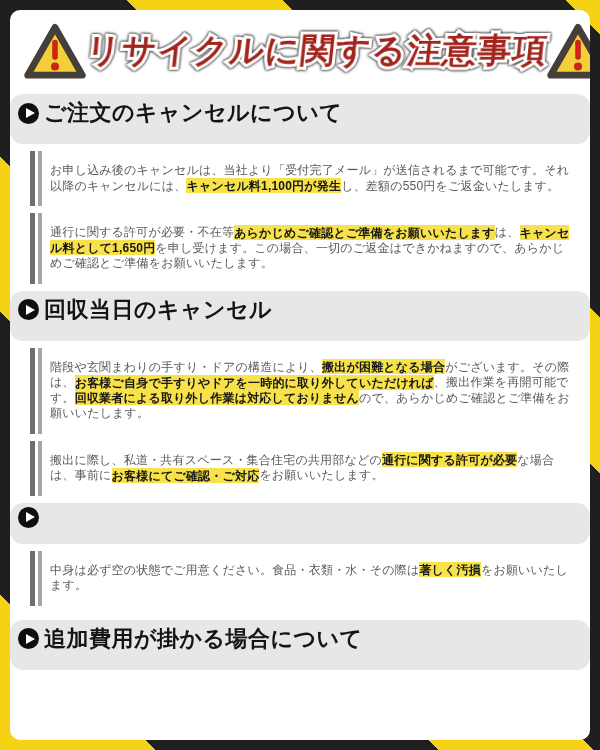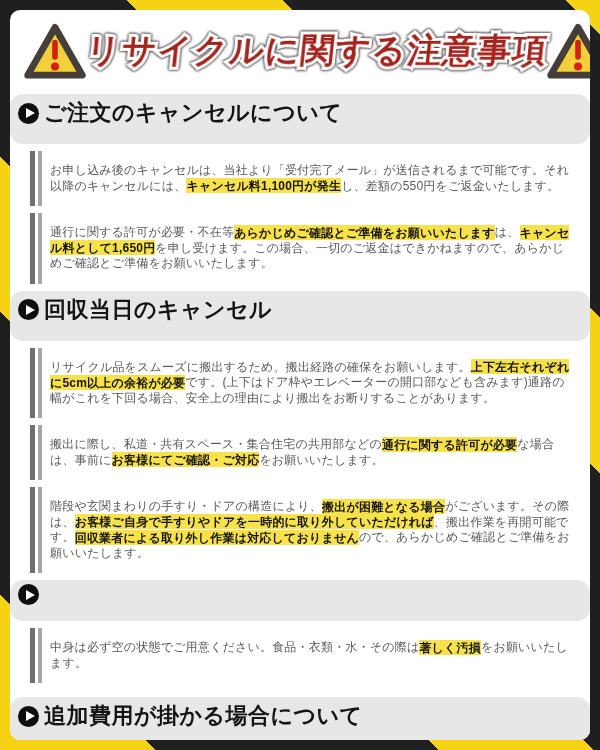--- a/index.html
+++ b/index.html
@@ -99,35 +99,28 @@
       <span class="play">
           <i></i>
         </span>
       <span class="sec-title">回収当日のキャンセル</span>
     </div>
     <div class="q">
       <span class="qmark">
           <i class="b1"></i>
           <i class="b2"></i>
         </span>
-      <p class="ptext"><span>リサイクル品をスムーズに搬出するため、搬出経路の確保をお願いします。</span><span class="hl">上下左右それぞれに5cm以上の余裕が必要</span><span>です。(上下はドア枠やエレベーターの開口部なども含みます)通路の幅がこれを下回る場合、安全上の理由により搬出をお断りすることがあります。</span></p>
+      <p class="ptext"><span>階段や玄関まわりの手すり・ドアの構造により、</span><span class="hl">搬出が困難となる場合</span><span>がございます。その際は、</span><span class="hl">お客様ご自身で手すりやドアを一時的に取り外していただければ</span><span>、搬出作業を再開可能です。</span><span class="hl">回収業者による取り外し作業は対応しておりません</span><span>ので、あらかじめご確認とご準備をお願いいたします。</span></p>
     </div>
     <div class="q">
       <span class="qmark">
           <i class="b1"></i>
           <i class="b2"></i>
         </span>
       <p class="ptext"><span>搬出に際し、私道・共有スペース・集合住宅の共用部などの</span><span class="hl">通行に関する許可が必要</span><span>な場合は、事前に</span><span class="hl">お客様にてご確認・ご対応</span><span>をお願いいたします。</span></p>
-    </div>
-    <div class="q">
-      <span class="qmark">
-          <i class="b1"></i>
-          <i class="b2"></i>
-        </span>
-      <p class="ptext"><span>階段や玄関まわりの手すり・ドアの構造により、</span><span class="hl">搬出が困難となる場合</span><span>がございます。その際は、</span><span class="hl">お客様ご自身で手すりやドアを一時的に取り外していただければ</span><span>、搬出作業を再開可能です。</span><span class="hl">回収業者による取り外し作業は対応しておりません</span><span>ので、あらかじめご確認とご準備をお願いいたします。</span></p>
     </div>
   </div>
 
   <div>
     <div class="sec-header">
       <span class="play">
           <i></i>
         </span>
     </div>
     <div class="q">

